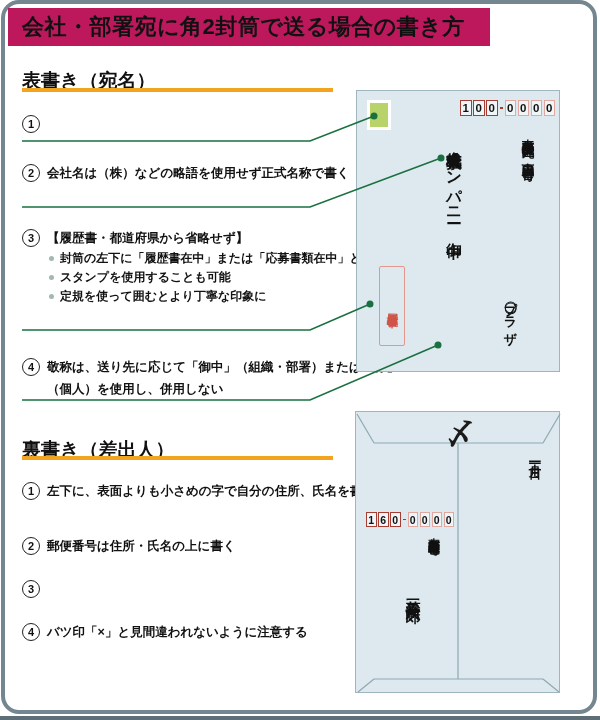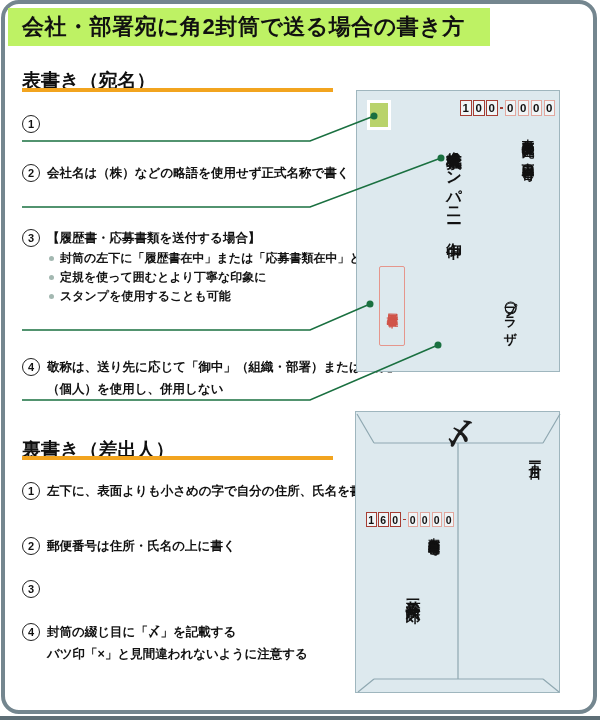--- a/index.html
+++ b/index.html
@@ -1,21 +1,21 @@
 <!DOCTYPE html>
 <html><head>
 <meta charset="utf-8">
 <style>
   html,body{margin:0;padding:0;}
   .page{position:relative;width:600px;height:720px;background:#ffffff;overflow:hidden;
         font-family:"Liberation Sans","DejaVu Sans",sans-serif;color:#111;}
   .frame{position:absolute;left:1px;top:0;width:596px;height:714px;border:4px solid #74868f;
          border-radius:18px;box-sizing:border-box;}
   .bottom-strip{position:absolute;left:0;top:716px;width:600px;height:4px;background:#5d6e76;}
-  .banner{position:absolute;left:8px;top:8px;width:482px;height:38px;background:#bef264;
+  .banner{position:absolute;left:8px;top:8px;width:482px;height:38px;background:#be185d;
           display:flex;align-items:center;padding-left:14px;box-sizing:border-box;}
   .banner span{font-size:22px;font-weight:900;letter-spacing:.5px;}
   .sec-head{position:absolute;left:22px;font-size:19px;font-weight:900;margin-top:8px;}
   .sec-underline{position:absolute;left:22px;width:311px;height:3.5px;background:#f2a41f;}
   .item{position:absolute;left:22px;display:flex;gap:7px;align-items:flex-start;}
   .num{width:16px;height:16px;border:1.4px solid #222;border-radius:50%;font-size:11px;
        font-weight:700;display:flex;align-items:center;justify-content:center;flex:none;margin-top:2px;}
   .line{font-size:12.5px;font-weight:700;line-height:22px;white-space:nowrap;}
   .bullet{display:flex;align-items:center;gap:6px;font-size:12px;font-weight:700;line-height:19px;white-space:nowrap;}
   .dot{width:5px;height:5px;border-radius:50%;background:#a3b8b1;flex:none;margin-left:2px;}
@@ -65,32 +65,32 @@
       </div>
       <div class="item" style="top: 162px;">
         <span class="num">2</span>
         <div>
           <div class="line">会社名は（株）などの略語を使用せず正式名称で書く</div>
         </div>
       </div>
       <div class="item" style="top: 227px;">
         <span class="num">3</span>
         <div>
-          <div class="line">【履歴書・応募書類を送付する場合】</div>
+          <div class="line">【履歴書・都道府県から省略せず】</div>
           <div class="bullet">
             <span class="dot"></span>
             <span>封筒の左下に「履歴書在中」または「応募書類在中」と</span>
           </div>
           <div class="bullet">
             <span class="dot"></span>
-            <span>定規を使って囲むとより丁寧な印象に</span>
+            <span>スタンプを使用することも可能</span>
           </div>
           <div class="bullet">
             <span class="dot"></span>
-            <span>スタンプを使用することも可能</span>
+            <span>定規を使って囲むとより丁寧な印象に</span>
           </div>
         </div>
       </div>
       <div class="item" style="top: 356px;">
         <span class="num">4</span>
         <div>
           <div class="line">敬称は、送り先に応じて「御中」（組織・部署）または「様」</div>
           <div class="line">（個人）を使用し、併用しない</div>
         </div>
       </div>
@@ -107,21 +107,20 @@
         <div>
           <div class="line">郵便番号は住所・氏名の上に書く</div>
         </div>
       </div>
       <div class="item" style="top: 578px;">
         <span class="num">3</span>
       </div>
       <div class="item" style="top: 621px;">
         <span class="num">4</span>
         <div>
-          <div class="line">封筒の綴じ目に「〆」を記載する</div>
           <div class="line">バツ印「×」と見間違われないように注意する</div>
         </div>
       </div>
     </div>
 
   <div class="envelope" id="env-front">
     <div class="stamp"></div>
     <div class="postal" id="postal-front" style="left:103px;top:9px">
         <span class="pbox">1</span>
         <span class="pbox">0</span>

